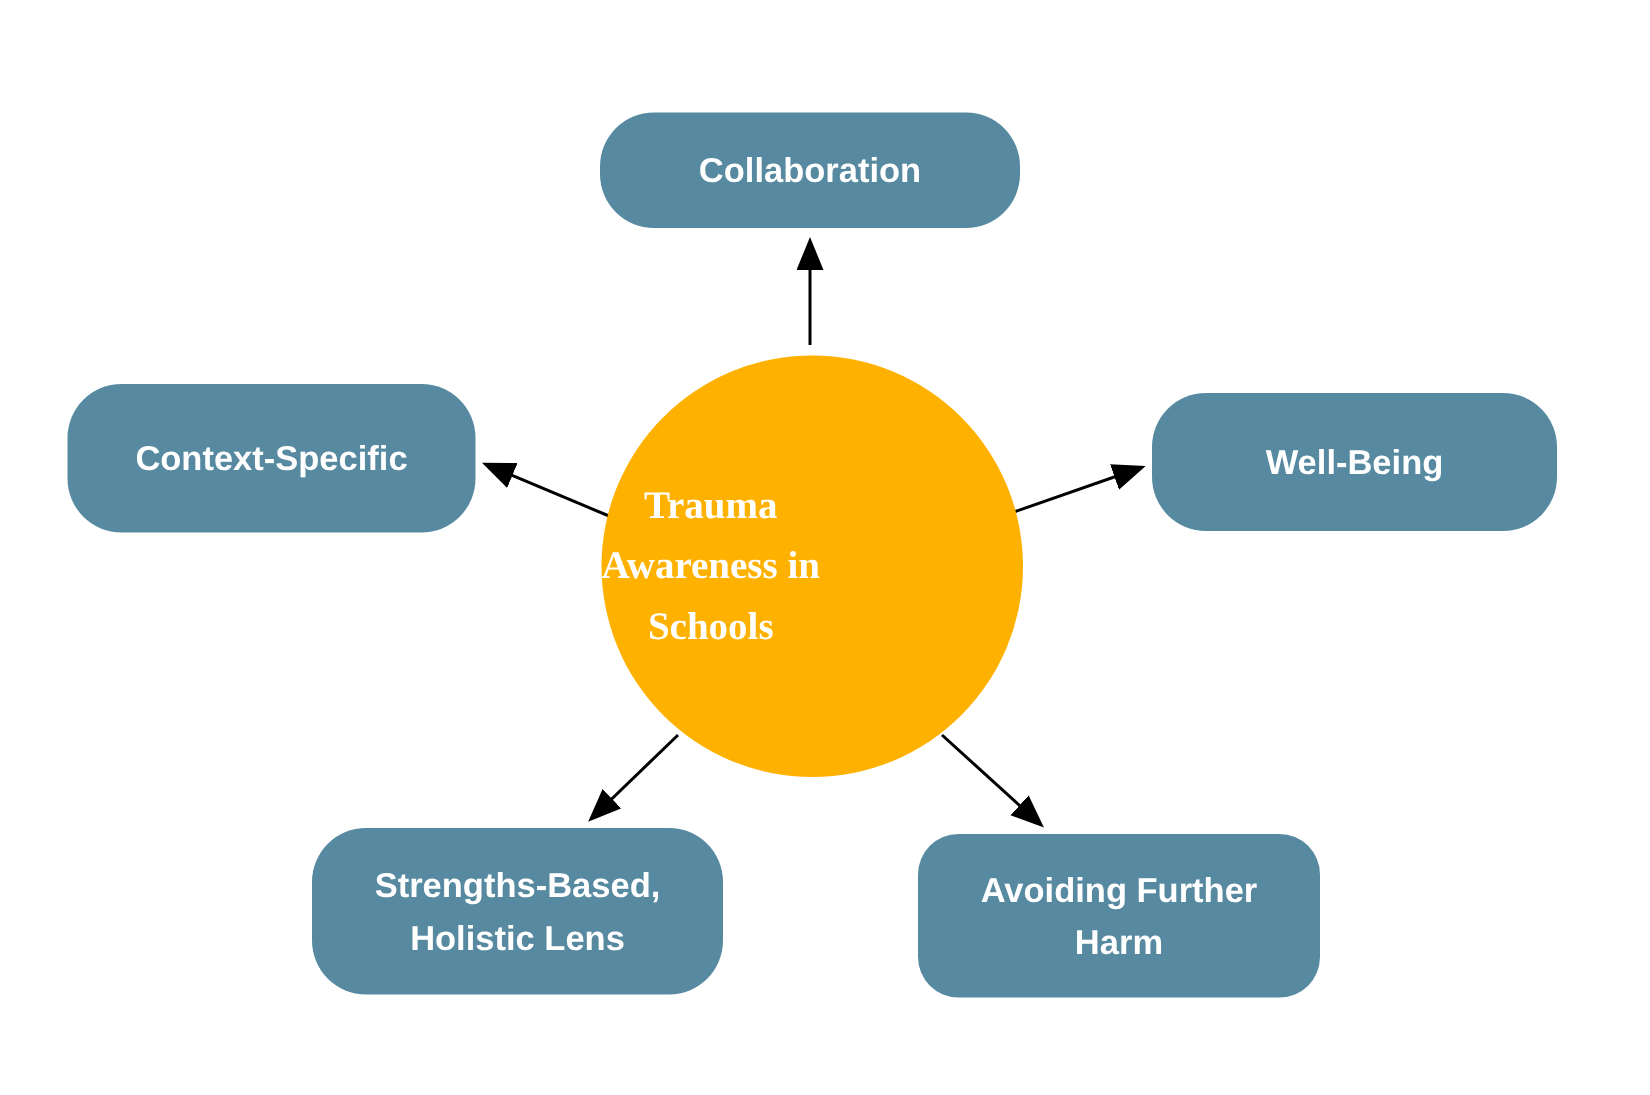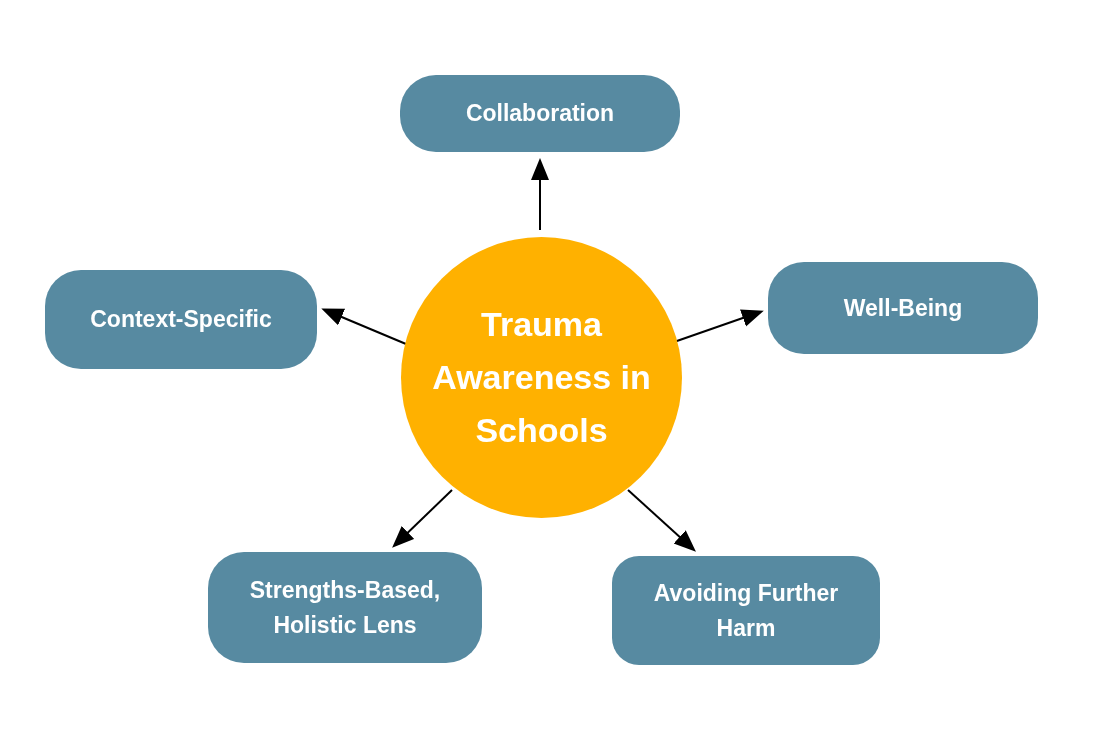--- a/index.html
+++ b/index.html
@@ -45,38 +45,38 @@
     display: flex;
     align-items: center;
     justify-content: center;
     text-align: center;
     line-height: 1.5;
   }
   .node span, .center-circle span {
     white-space: pre-line;
   }
   .node-collaboration   { left: 400px; top:  75px; width: 280px; height:  77px; }
-  .node-context         { left:  45px; top: 270px; width: 272px; height:  99px; }
+  .node-context         { left:  45px; top: 256px; width: 272px; height:  99px; }
   .node-wellbeing       { left: 768px; top: 262px; width: 270px; height:  92px; }
   .node-strengths       { left: 208px; top: 552px; width: 274px; height: 111px; }
   .node-avoiding        { left: 612px; top: 556px; width: 268px; height: 109px; border-radius: 27px; }
   .center-circle {
     position: absolute;
     left: 401px; top: 237px;
     width: 281px; height: 281px;
     border-radius: 50%;
     background: var(--center-fill);
     color: var(--text);
     font-weight: bold;
-    font-size: 34px;
+    font-size: 26px;
     line-height: 1.55;
     display: flex;
     align-items: center;
-    justify-content: center;
     text-align: center;
+    font-family: Liberation Serif, serif;
   }
 </style>
 </head>
 <body>
 
 <div class="canvas">
 
   <svg class="arrows" width="1100" height="730" viewBox="0 0 1100 730">
     <defs>
       <marker id="arrowhead" markerWidth="12" markerHeight="10" refX="9" refY="4.5" orient="auto">

